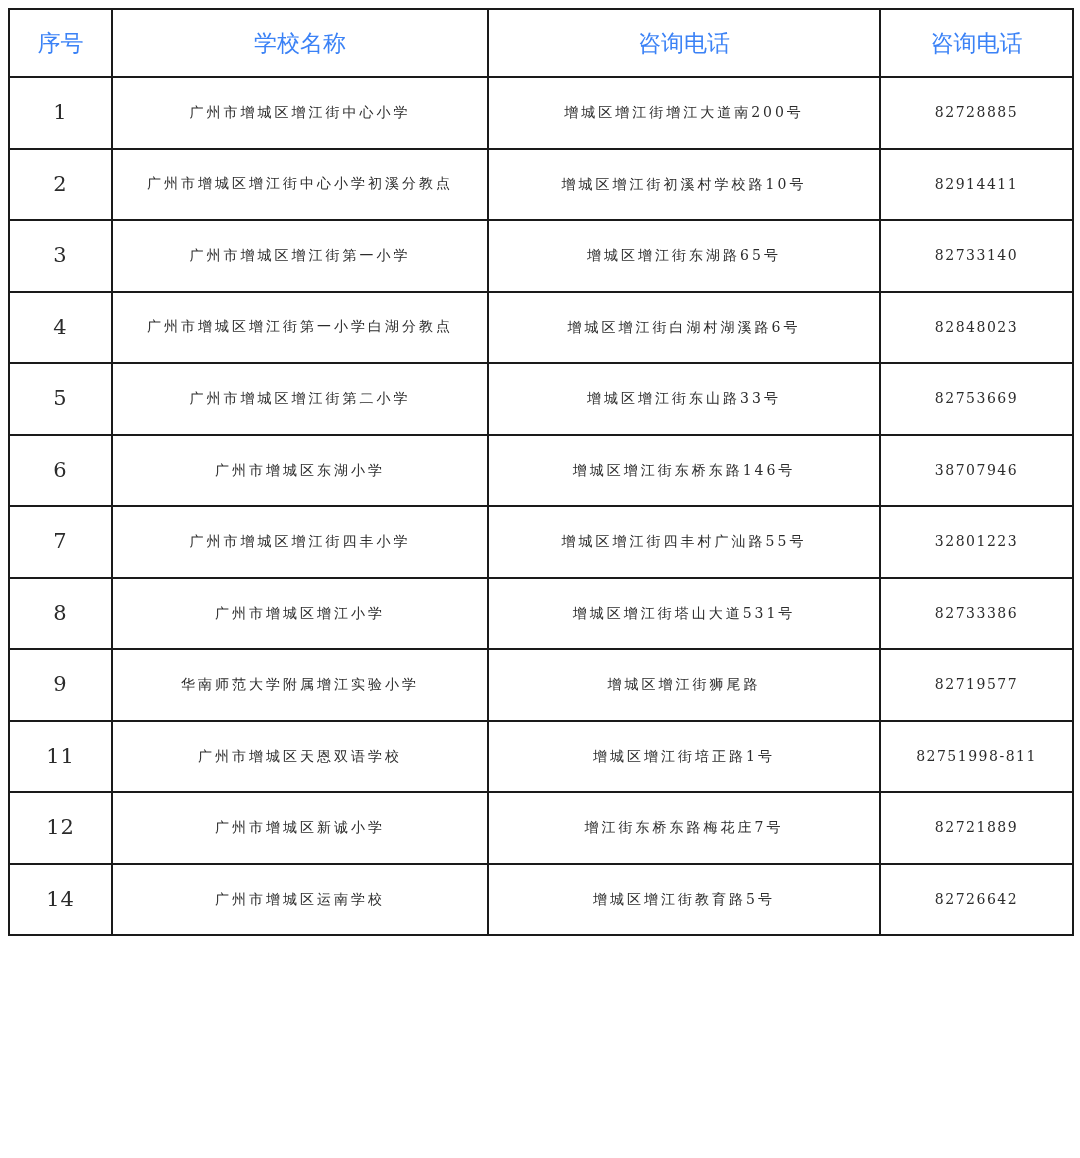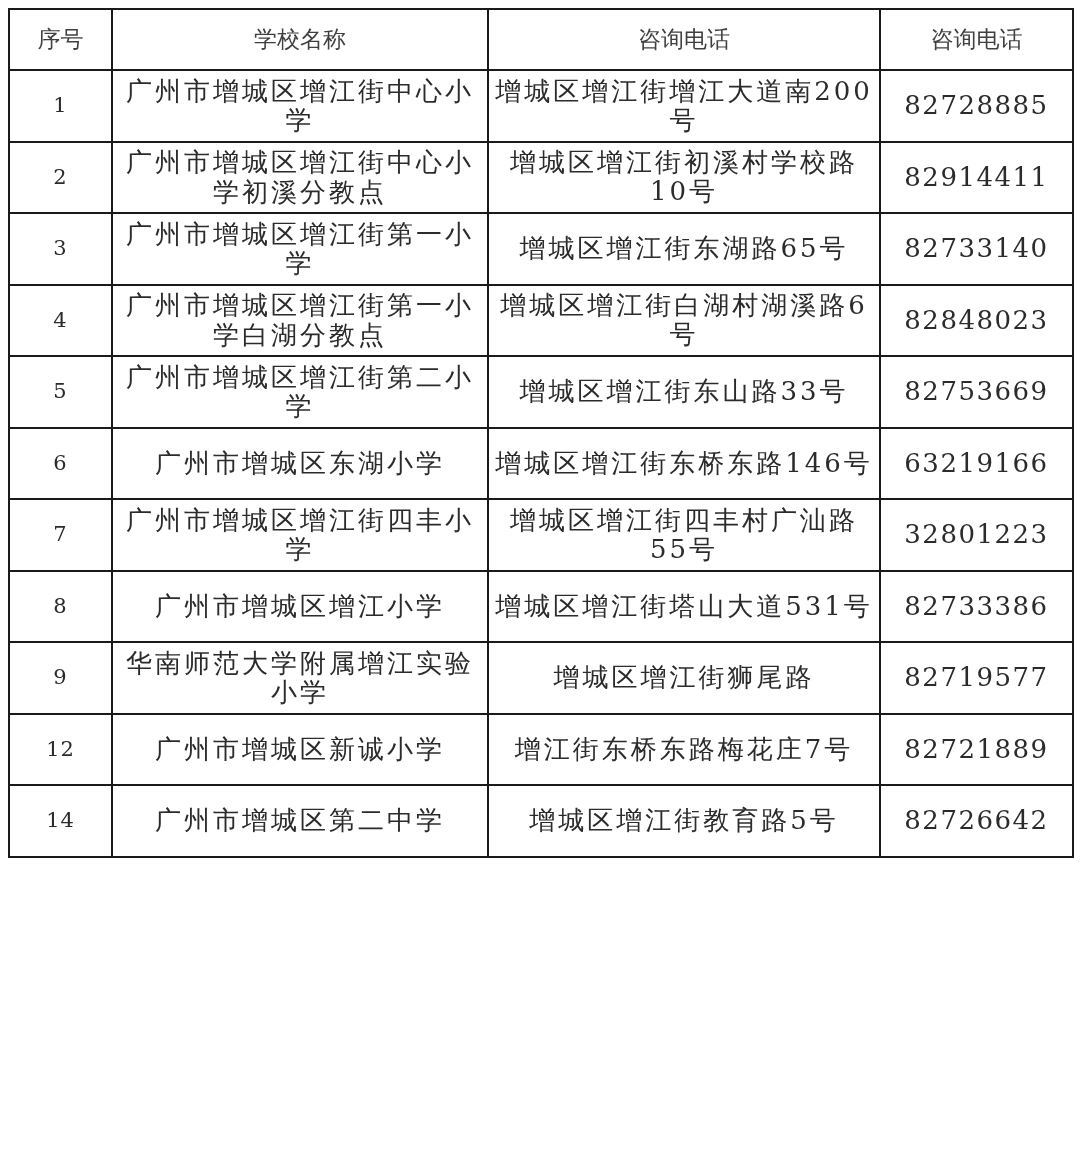--- a/index.html
+++ b/index.html
@@ -24,35 +24,35 @@
       color: #2b2b2b;
     }
     .doc-table th, .doc-table td {
       border: 2.5px solid #1a1a1a;
       text-align: center;
       vertical-align: middle;
       padding: 0 6px;
       box-sizing: border-box;
     }
     .doc-table th {
-      height: 61px;
+      height: 68px;
       font-family: Liberation Mono, monospace;
       font-weight: normal;
       font-size: 23px;
-      color: #404040;
+      color: #3b82f6;
     }
     .doc-table td {
       height: 71.5px;
-      font-size: 26px;
+      font-size: 14px;
       letter-spacing: 3px;
       line-height: 29px;
     }
     .doc-table td.col-idx { font-size: 21px; letter-spacing: 1px; }
     .doc-table td.col-phone { letter-spacing: 1.5px; }
-    .doc-table td.col-name.wrap { line-height: 30px; padding: 0 8px; }
+    .doc-table td.col-name.wrap { line-height: 30px; padding: 0 8px; font-family: Liberation Mono, monospace; }
     col.c1 { width: 103px; }
     col.c2 { width: 376px; }
     col.c3 { width: 392px; }
     col.c4 { width: 193px; }
   </style>
 </head>
 <body>
 
 <table class="doc-table">
   <colgroup>
@@ -97,46 +97,52 @@
     <tr>
       <td class="col-idx">5</td>
       <td class="col-name">广州市增城区增江街第二小学</td>
       <td class="col-addr">增城区增江街东山路33号</td>
       <td class="col-phone">82753669</td>
     </tr>
     <tr>
       <td class="col-idx">6</td>
       <td class="col-name">广州市增城区东湖小学</td>
       <td class="col-addr">增城区增江街东桥东路146号</td>
-      <td class="col-phone">63219166</td>
+      <td class="col-phone">38707946</td>
     </tr>
     <tr>
       <td class="col-idx">7</td>
       <td class="col-name">广州市增城区增江街四丰小学</td>
       <td class="col-addr">增城区增江街四丰村广汕路55号</td>
       <td class="col-phone">32801223</td>
     </tr>
     <tr>
       <td class="col-idx">8</td>
       <td class="col-name">广州市增城区增江小学</td>
       <td class="col-addr">增城区增江街塔山大道531号</td>
       <td class="col-phone">82733386</td>
     </tr>
     <tr>
       <td class="col-idx">9</td>
       <td class="col-name">华南师范大学附属增江实验小学</td>
       <td class="col-addr">增城区增江街狮尾路</td>
       <td class="col-phone">82719577</td>
     </tr>
     <tr>
+      <td class="col-idx">11</td>
+      <td class="col-name">广州市增城区天恩双语学校</td>
+      <td class="col-addr">增城区增江街培正路1号</td>
+      <td class="col-phone">82751998-811</td>
+    </tr>
+    <tr>
       <td class="col-idx">12</td>
       <td class="col-name">广州市增城区新诚小学</td>
       <td class="col-addr">增江街东桥东路梅花庄7号</td>
       <td class="col-phone">82721889</td>
     </tr>
     <tr>
       <td class="col-idx">14</td>
-      <td class="col-name">广州市增城区第二中学</td>
+      <td class="col-name">广州市增城区运南学校</td>
       <td class="col-addr">增城区增江街教育路5号</td>
       <td class="col-phone">82726642</td>
     </tr>
   </tbody>
 </table>
 
 </body></html>

